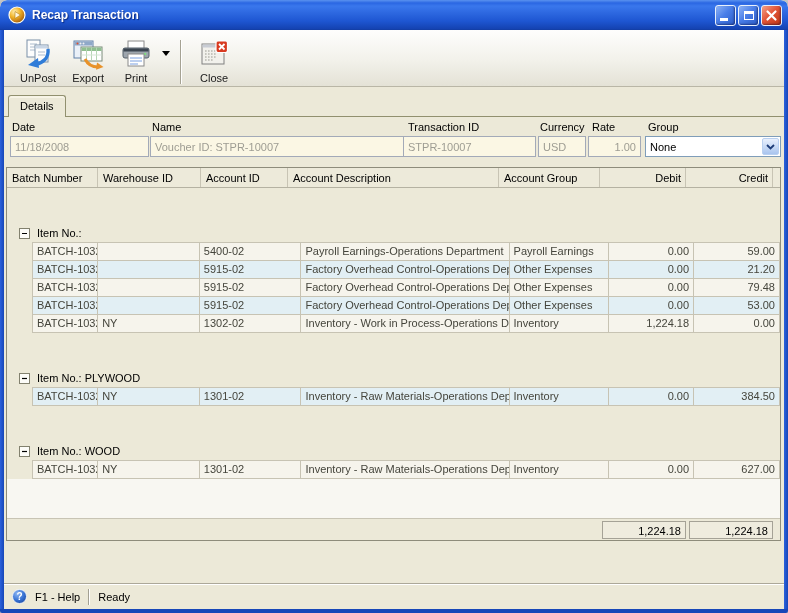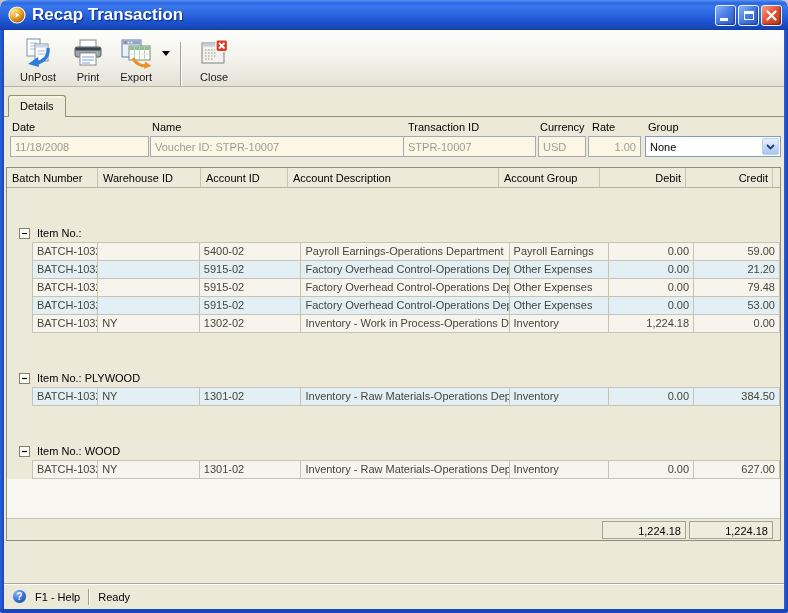--- a/index.html
+++ b/index.html
@@ -6,39 +6,39 @@
   html,body { background:#cfcfcf; }
   body { font-family: "Liberation Sans", "DejaVu Sans", sans-serif; }
 
   .win { position:relative; width:788px; height:613px; background:#ECE9D8; overflow:hidden;
          border-radius:7px 7px 2px 2px; box-shadow:0 2px 6px rgba(0,0,0,.4); }
 
   
   .titlebar { position:absolute; left:0; top:0; width:788px; height:30px;
     background:linear-gradient(180deg,#5A92EF 0%,#2A66E2 10%,#3A77EC 20%,#1E56D2 70%,#1443B2 96%,#123CA0 100%);
     border-radius:7px 7px 0 0; display:flex; align-items:center; padding:0 6px 0 8px; }
-  .titlebar .title { color:#fff; font-weight:bold; font-size:17px; margin-left:6px;
+  .titlebar .title { color:#fff; font-weight:bold; font-size:12px; margin-left:6px;
     text-shadow:1px 1px 1px #0A2A80; flex:1; }
   .winbtns { display:flex; gap:2px; }
   .wbtn { position:relative; width:21px; height:21px; border:1px solid #E8F0FC; border-radius:3px;
     background:linear-gradient(135deg,#8FB4F6 0%,#4A7EE8 45%,#2B5CC8 100%);
     box-shadow:inset -1px -1px 2px rgba(0,0,40,.45); cursor:default; }
   .wbtn.close { background:linear-gradient(135deg,#F6A288 0%,#E25538 45%,#BE3512 100%); }
   .glyph-min { position:absolute; left:4px; bottom:4px; width:8px; height:3px; background:#fff; }
   .glyph-max { position:absolute; left:5px; top:5px; width:10px; height:9px;
     border:1px solid #fff; border-top:3px solid #fff; }
   .frame-l, .frame-r { position:absolute; top:30px; width:4px; height:579px;
     background:linear-gradient(90deg,#2B61DC,#1747B8); }
   .frame-l { left:0; } .frame-r { left:784px; }
   .frame-b { position:absolute; left:0; top:609px; width:788px; height:4px; background:#1747B8; }
 
   
   .toolbar { position:absolute; left:4px; top:30px; width:780px; height:57px;
     background:linear-gradient(180deg,#FEFEFD 0%,#F2F1EA 55%,#E4E2D6 100%);
-    border-bottom:1px solid #B9B6A6; display:flex; align-items:flex-end; padding:4px 0 0 8px; }
+    border-bottom:1px solid #B9B6A6; display:flex; align-items:center; padding:4px 0 0 8px; }
   .tbtn { display:flex; flex-direction:column; align-items:center; gap:2px;
     padding:3px 7px 2px; border:1px solid transparent; border-radius:3px; cursor:default; }
   .tbtn .tlabel { font-size:11px; color:#1a1a1a; }
   .ticon { width:32px; height:32px; display:block; }
   .tarrow { align-self:center; margin:-14px 0 0 -2px; padding:0 4px; }
   .tarrow .tri { display:block; width:0; height:0; border-left:4px solid transparent;
     border-right:4px solid transparent; border-top:5px solid #000; }
   .tsep { width:2px; height:44px; margin:3px 8px 0 6px; border-left:1px solid #A5A293; border-right:1px solid #fff; }
 
   
@@ -138,48 +138,48 @@
       <svg class="ticon" viewBox="0 0 32 32">
         <rect x="5" y="2" width="13" height="17" fill="#FDFDFD" stroke="#7A8FA8"></rect>
         <path d="M8 6 h7 M8 9 h7 M8 12 h5" stroke="#ADBCCE" stroke-width="1"></path>
         <rect x="13" y="7" width="13" height="17" fill="#FDFDFD" stroke="#7A8FA8"></rect>
         <rect x="13.5" y="7.5" width="12" height="3" fill="#C9D6E6"></rect>
         <path d="M16 14 h7 M16 17 h7" stroke="#ADBCCE" stroke-width="1"></path>
         <path d="M26 11 C27 20 21 25 14 26" fill="none" stroke="#2F7CD8" stroke-width="3.4"></path>
         <path d="M16 20 L6 27 L17 30 Z" fill="#2F7CD8"></path>
       </svg>
       <span class="tlabel">UnPost</span>
-    </div>
-    <div class="tbtn">
-      <svg class="ticon" viewBox="0 0 32 32">
-        <rect x="8" y="3" width="16" height="8" fill="#fff" stroke="#8A8A8A"></rect>
-        <rect x="3" y="10" width="26" height="10" rx="2" fill="#9DA5AD" stroke="#55606B"></rect>
-        <rect x="3.5" y="10.5" width="25" height="3" fill="#3B4550"></rect>
-        <circle cx="25" cy="16" r="1.3" fill="#7FE07F"></circle>
-        <rect x="8" y="16" width="16" height="12" fill="#fff" stroke="#8A8A8A"></rect>
-        <path d="M10 20 h12 M10 23 h12 M10 26 h8" stroke="#7AA0E0" stroke-width="1"></path>
-      </svg>
-      <span class="tlabel">Print</span>
     </div>
     <div class="tbtn">
       <svg class="ticon" viewBox="0 0 32 32">
         <rect x="2" y="3" width="19" height="17" fill="#EAF0F8" stroke="#6080A8"></rect>
         <rect x="2.5" y="3.5" width="18" height="4" fill="#8FA8C8"></rect>
         <circle cx="5.5" cy="5.5" r="1" fill="#E05030"></circle>
           <circle cx="8.5" cy="5.5" r="1" fill="#F0F0F0"></circle>
           <circle cx="11.5" cy="5.5" r="1" fill="#F0F0F0"></circle>
         <rect x="9" y="9" width="21" height="14" fill="#fff" stroke="#7A8A7A"></rect>
         <rect x="9.5" y="9.5" width="20" height="3.5" fill="#8FBF8F"></rect>
         <path d="M14.5 9.5 v13 M19.5 9.5 v13 M24.5 9.5 v13" stroke="#B5D6B5" stroke-width="1"></path>
         <path d="M9.5 17 h20" stroke="#D5E5D5" stroke-width="1"></path>
         <path d="M13 21 C16 27 21 29 26 29" fill="none" stroke="#E8922A" stroke-width="3"></path>
         <path d="M25 24.5 L31.5 29 L24 31.8 Z" fill="#E8922A"></path>
       </svg>
       <span class="tlabel">Export</span>
     </div>
+    <div class="tbtn">
+      <svg class="ticon" viewBox="0 0 32 32">
+        <rect x="8" y="3" width="16" height="8" fill="#fff" stroke="#8A8A8A"></rect>
+        <rect x="3" y="10" width="26" height="10" rx="2" fill="#9DA5AD" stroke="#55606B"></rect>
+        <rect x="3.5" y="10.5" width="25" height="3" fill="#3B4550"></rect>
+        <circle cx="25" cy="16" r="1.3" fill="#7FE07F"></circle>
+        <rect x="8" y="16" width="16" height="12" fill="#fff" stroke="#8A8A8A"></rect>
+        <path d="M10 20 h12 M10 23 h12 M10 26 h8" stroke="#7AA0E0" stroke-width="1"></path>
+      </svg>
+      <span class="tlabel">Print</span>
+    </div>
     <div class="tarrow">
       <span class="tri"></span>
     </div>
     <div class="tsep"></div>
     <div class="tbtn">
       <svg class="ticon" viewBox="0 0 32 32">
         <rect x="4" y="6" width="22" height="20" fill="#F2F1EC" stroke="#808080"></rect>
         <rect x="4.5" y="6.5" width="21" height="3" fill="#C8CCD4"></rect>
         <path d="M7 13 h12 M7 16 h12 M7 19 h12 M7 22 h9" stroke="#9A9A92" stroke-width="1" stroke-dasharray="1.6 1.4"></path>
         <rect x="18" y="3" width="11.5" height="11.5" rx="2" fill="#D83A20" stroke="#FDFDFD" stroke-width="1.2"></rect>

